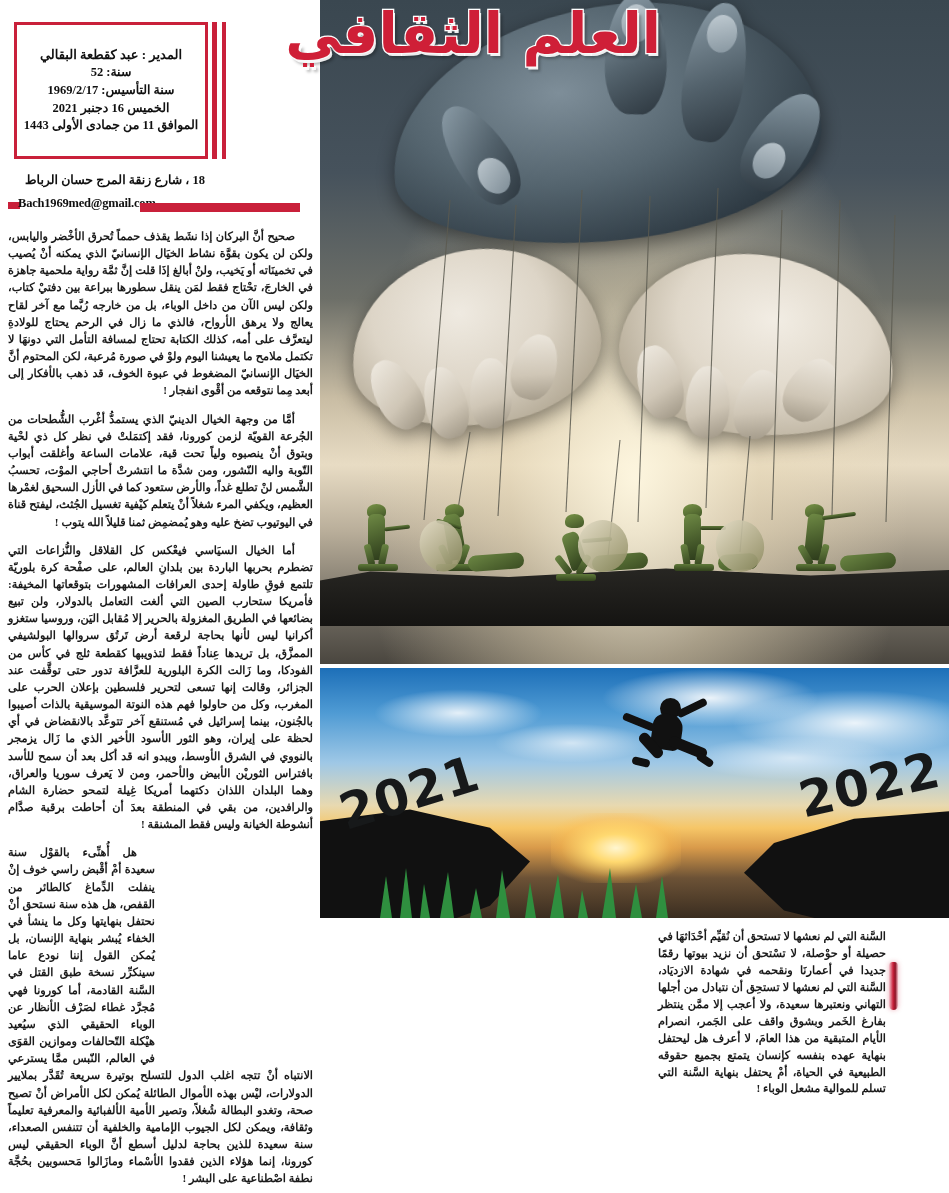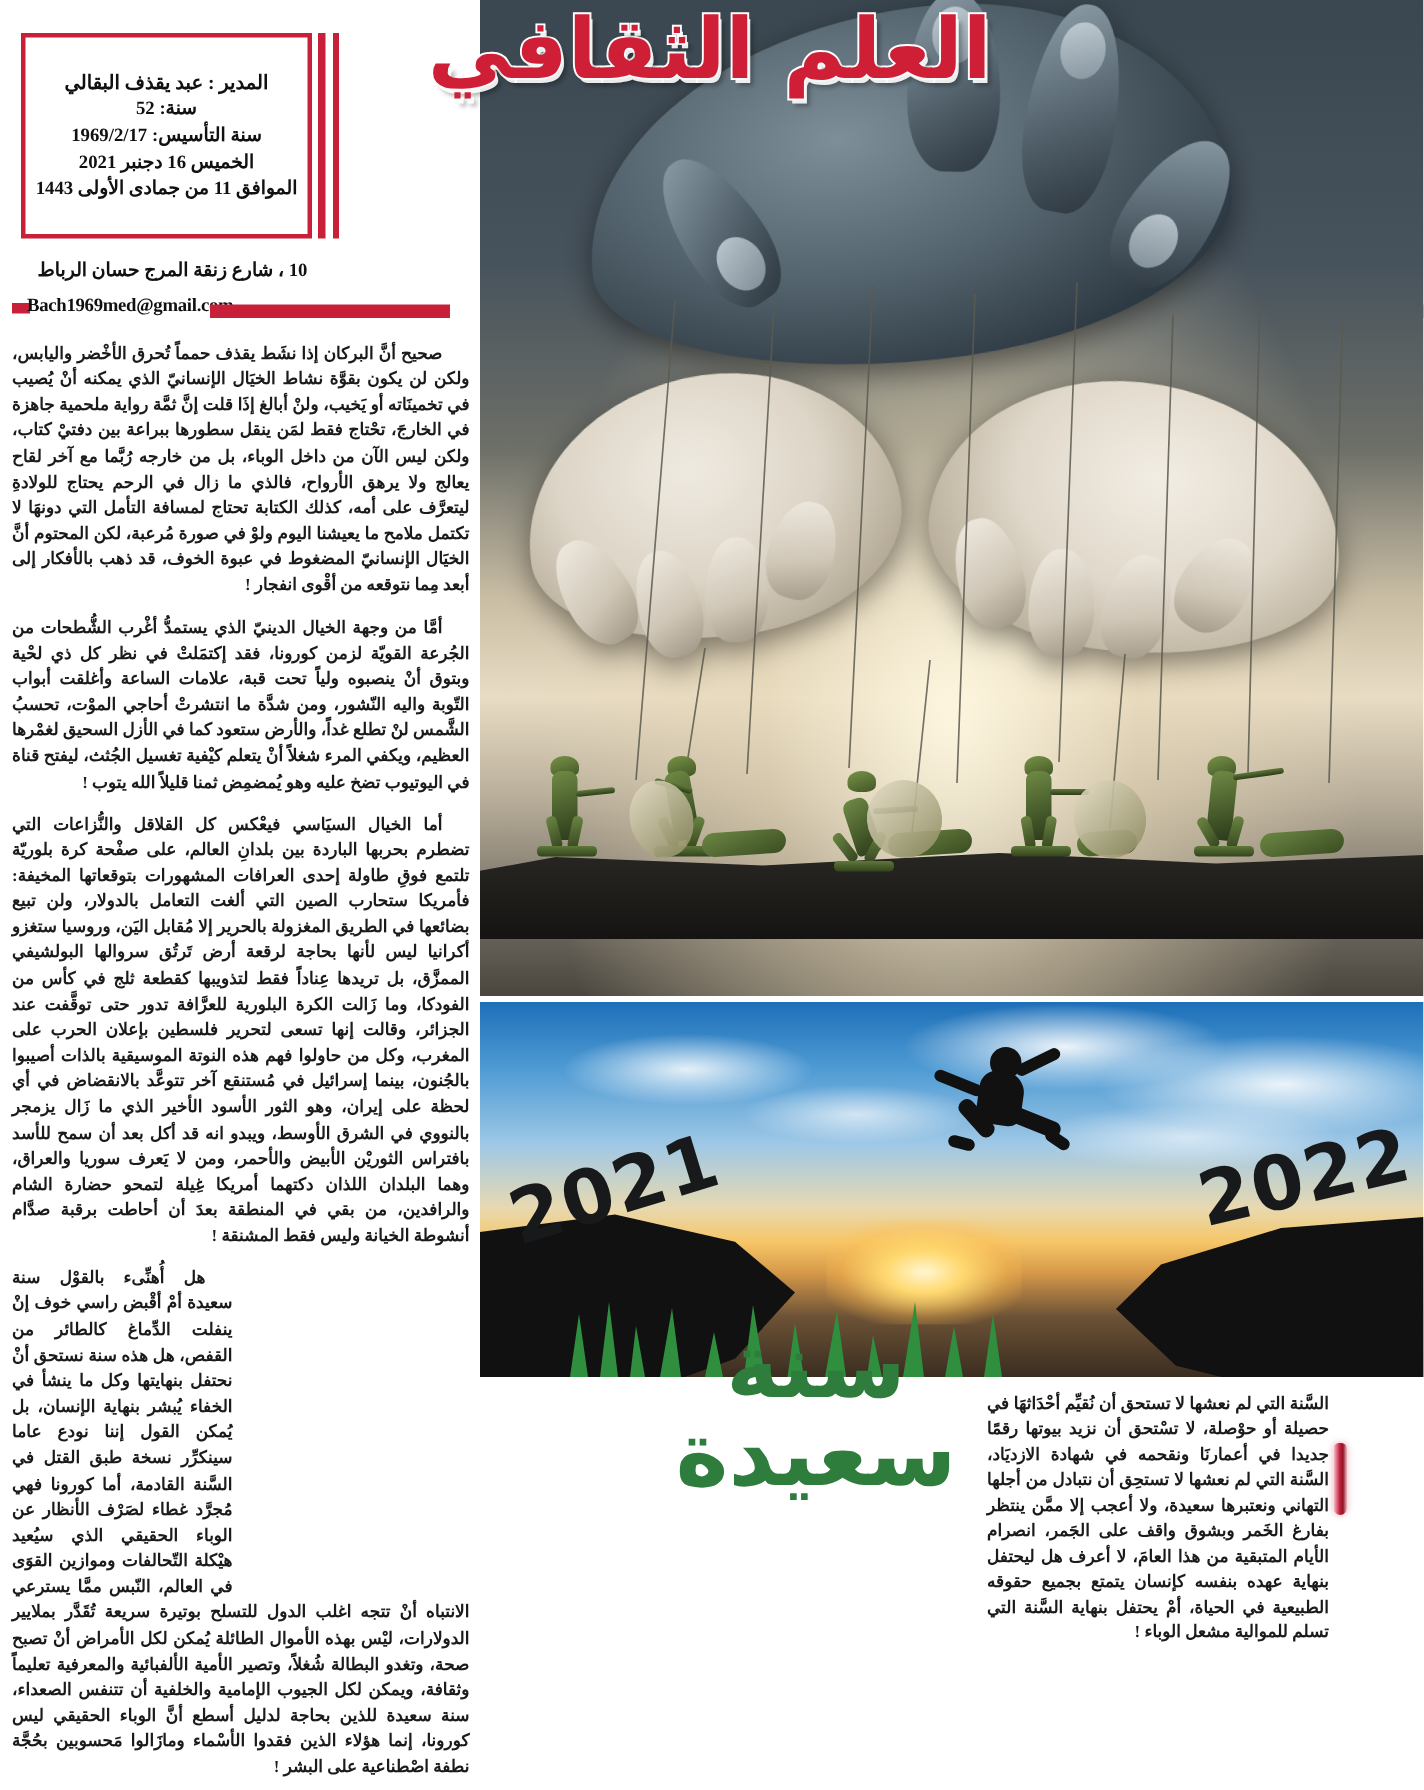--- a/index.html
+++ b/index.html
@@ -218,30 +218,30 @@
     border-radius:4px 4px 5px 5px;
     box-shadow:0 0 5px rgba(201,32,58,.35);
   }
 </style>
 </head>
 <body>
 
 <div class="page">
 
   <div class="masthead-info">
-    <div class="mi-line big">المدير : عبد يقذف البقالي</div>
+    <div class="mi-line big">المدير : عبد كقطعة البقالي</div>
     <div class="mi-line">سنة:  52</div>
     <div class="mi-line">سنة التأسيس:  1969/2/17</div>
     <div class="mi-line">الخميس 16 دجنبر 2021</div>
     <div class="mi-line">الموافق 11 من جمادى الأولى 1443</div>
   </div>
   <div class="mi-rule"></div>
   <div class="mi-rule2"></div>
 
-  <div class="addr">10 ، شارع زنقة المرج حسان الرباط</div>
+  <div class="addr">18 ، شارع زنقة المرج حسان الرباط</div>
 
   <div class="email-row">
     <div class="dash-left"></div>
     <div class="em">Bach1969med@gmail.com</div>
   </div>
   <div class="redbar-top"></div>
   <div class="redbar-right"></div>
 
   <div class="photo-top">
     <div class="sky-grad"></div>
@@ -375,21 +375,20 @@
         <path d="M230 52 L238 8 L244 52 Z"></path>
         <path d="M258 52 L262 24 L268 52 Z"></path>
         <path d="M282 52 L290 2 L296 52 Z"></path>
         <path d="M310 52 L316 18 L322 52 Z"></path>
         <path d="M336 52 L342 10 L348 52 Z"></path>
       </g>
     </svg>
   </div>
 
   <div class="headline">
-    <div class="hl1">سنة سعيدة</div>
   </div>
 
   <div class="col-left">
     <p>صحيح أنَّ البركان إذا نشَط يقذف حمماً تُحرق الأخْضر واليابس، ولكن لن يكون بقوَّة نشاط الخيَال الإنسانيّ الذي يمكنه أنْ يُصيب في تخمينَاته أو يَخيب، ولنْ أبالغ إذَا قلت إنَّ ثمَّة رواية ملحمية جاهزة في الخارجَ، تحْتاج فقط لمَن ينقل سطورها ببراعة بين دفتيْ كتاب، ولكن ليس الآن من داخل الوباء، بل من خارجه رُبَّما مع آخر لقاح يعالج ولا يرهق الأرواح، فالذي ما زال في الرحم يحتاج للولادةِ ليتعرَّف على أمه، كذلك الكتابة تحتاج لمسافة التأمل التي دونهَا لا تكتمل ملامح ما يعيشنا اليوم ولوْ في صورة مُرعبة، لكن المحتوم أنَّ الخيَال الإنسانيّ المضغوط في عبوة الخوف، قد ذهب بالأفكار إلى أبعد مِما نتوقعه من أقْوى انفجار !</p>
     <p>أمَّا من وجهة الخيال الدينيّ الذي يستمدُّ أغْرب الشُّطحات من الجُرعة القويّة لزمن كورونا، فقد إكتمَلتْ في نظر كل ذي لحْية وبتوق أنْ ينصبوه ولياً تحت قبة، علامات الساعة وأغلقت أبواب التّوبة واليه النّشور، ومن شدَّة ما انتشرتْ أحاجي الموْت، تحسبُ الشَّمس لنْ تطلع غداً، والأرض ستعود كما في الأزل السحيق لغمْرها العظيم، ويكفي المرء شغلاً أنْ يتعلم كيْفية تغسيل الجُثث، ليفتح قناة في اليوتيوب تضخ عليه وهو يُمضمِض ثمنا قليلاً الله يتوب !</p>
     <p>أما الخيال السيَاسي فيعْكس كل القلاقل والنُّزاعات التي تضطرم بحربها الباردة بين بلدانِ العالم، على صفْحة كرة بلوريّة تلتمع فوقِ طاولة إحدى العرافات المشهورات بتوقعاتها المخيفة: فأمريكا ستحارب الصين التي ألغت التعامل بالدولار، ولن تبيع بضائعها في الطريق المغزولة بالحرير إلا مُقابل اليَن، وروسيا ستغزو أكرانيا ليس لأنها بحاجة لرقعة أرض تَرتُق سروالها البولشيفي الممزَّق، بل تريدها عِناداً فقط لتذويبها كقطعة ثلج في كأس من الفودكا، وما زَالت الكرة البلورية للعرَّافة تدور حتى توقَّفت عند الجزائر، وقالت إنها تسعى لتحرير فلسطين بإعلان الحرب على المغرب، وكل من حاولوا فهم هذه النوتة الموسيقية بالذات أصيبوا بالجُنون، بينما إسرائيل في مُستنقع آخر تتوعَّد بالانقضاض في أي لحظة على إيران، وهو الثور الأسود الأخير الذي ما زَال يزمجر بالنووي في الشرق الأوسط، ويبدو انه قد أكل بعد أن سمح للأسد بافتراس الثوريْن الأبيض والأحمر، ومن لا يَعرف سوريا والعراق، وهما البلدان اللذان دكتهما أمريكا غِيلة لتمحو حضارة الشام والرافدين، من بقي في المنطقة بعدَ أن أحاطت برقبة صدَّام أنشوطة الخيانة وليس فقط المشنقة !</p>
     <p><span class="wrapbox"></span><span>هل أُهنِّىء بالقوْل سنة سعيدة أمْ أقْبض راسي خوف إنْ ينفلت الدِّماغ كالطائر من القفص، هل هذه سنة نستحق أنْ نحتفل بنهايتها وكل ما ينشأ في الخفاء يُبشر بنهاية الإنسان، بل يُمكن القول إننا نودع عاما سينكرِّر نسخة طبق القتل في السَّنة القادمة، أما كورونا فهي مُجرَّد غطاء لصَرْف الأنظار عن الوباء الحقيقي الذي سيُعيد هيْكلة التّحالفات وموازين القوَى في العالم، النّبس ممَّا يسترعي الانتباه أنْ تتجه اغلب الدول للتسلح بوتيرة سريعة تُقَدَّر بملايير الدولارات، ليْس بهذه الأموال الطائلة يُمكن لكل الأمراض أنْ تصبح صحة، وتغدو البطالة شُغلاً، وتصير الأمية الألفبائية والمعرفية تعليماً وثقافة، ويمكن لكل الجيوب الإمامية والخلفية أن تتنفس الصعداء، سنة سعيدة للذين بحاجة لدليل أسطع أنَّ الوباء الحقيقي ليس كورونا، إنما هؤلاء الذين فقدوا الأسْماء ومازَالوا مَحسوبين بحُجَّة نطفة اصْطناعية على البشر !</span></p>
   </div>
 
 

